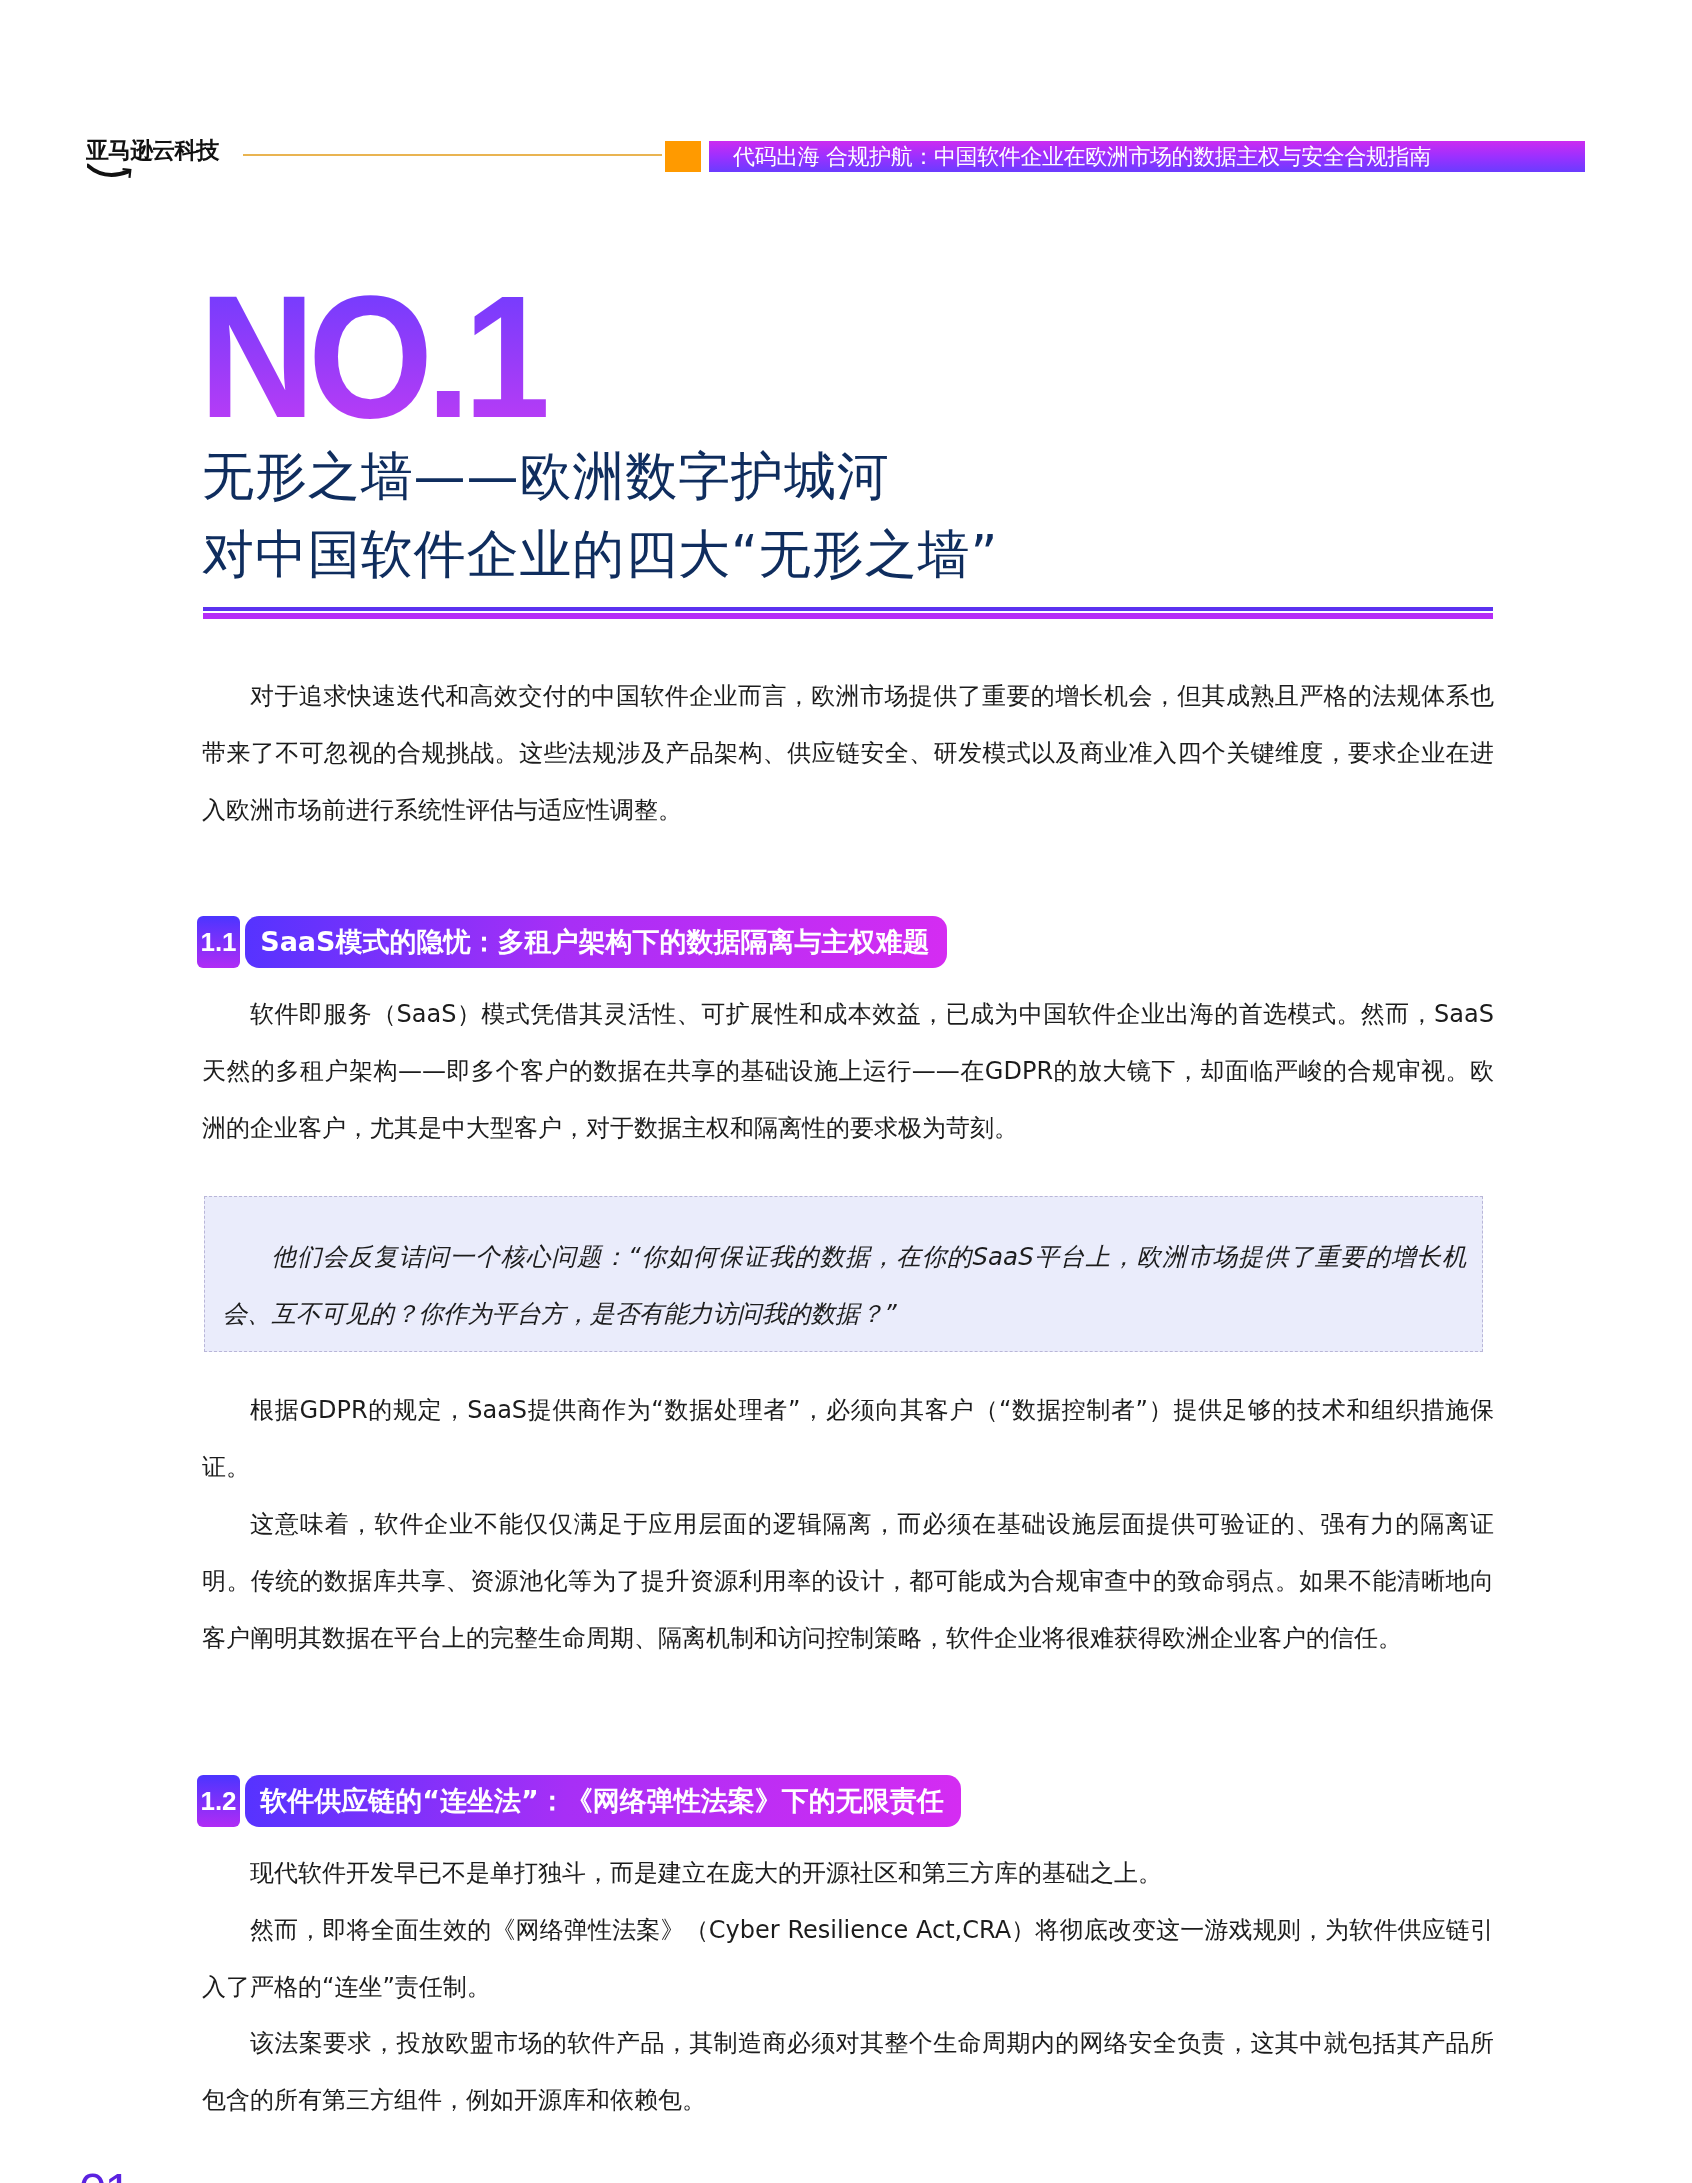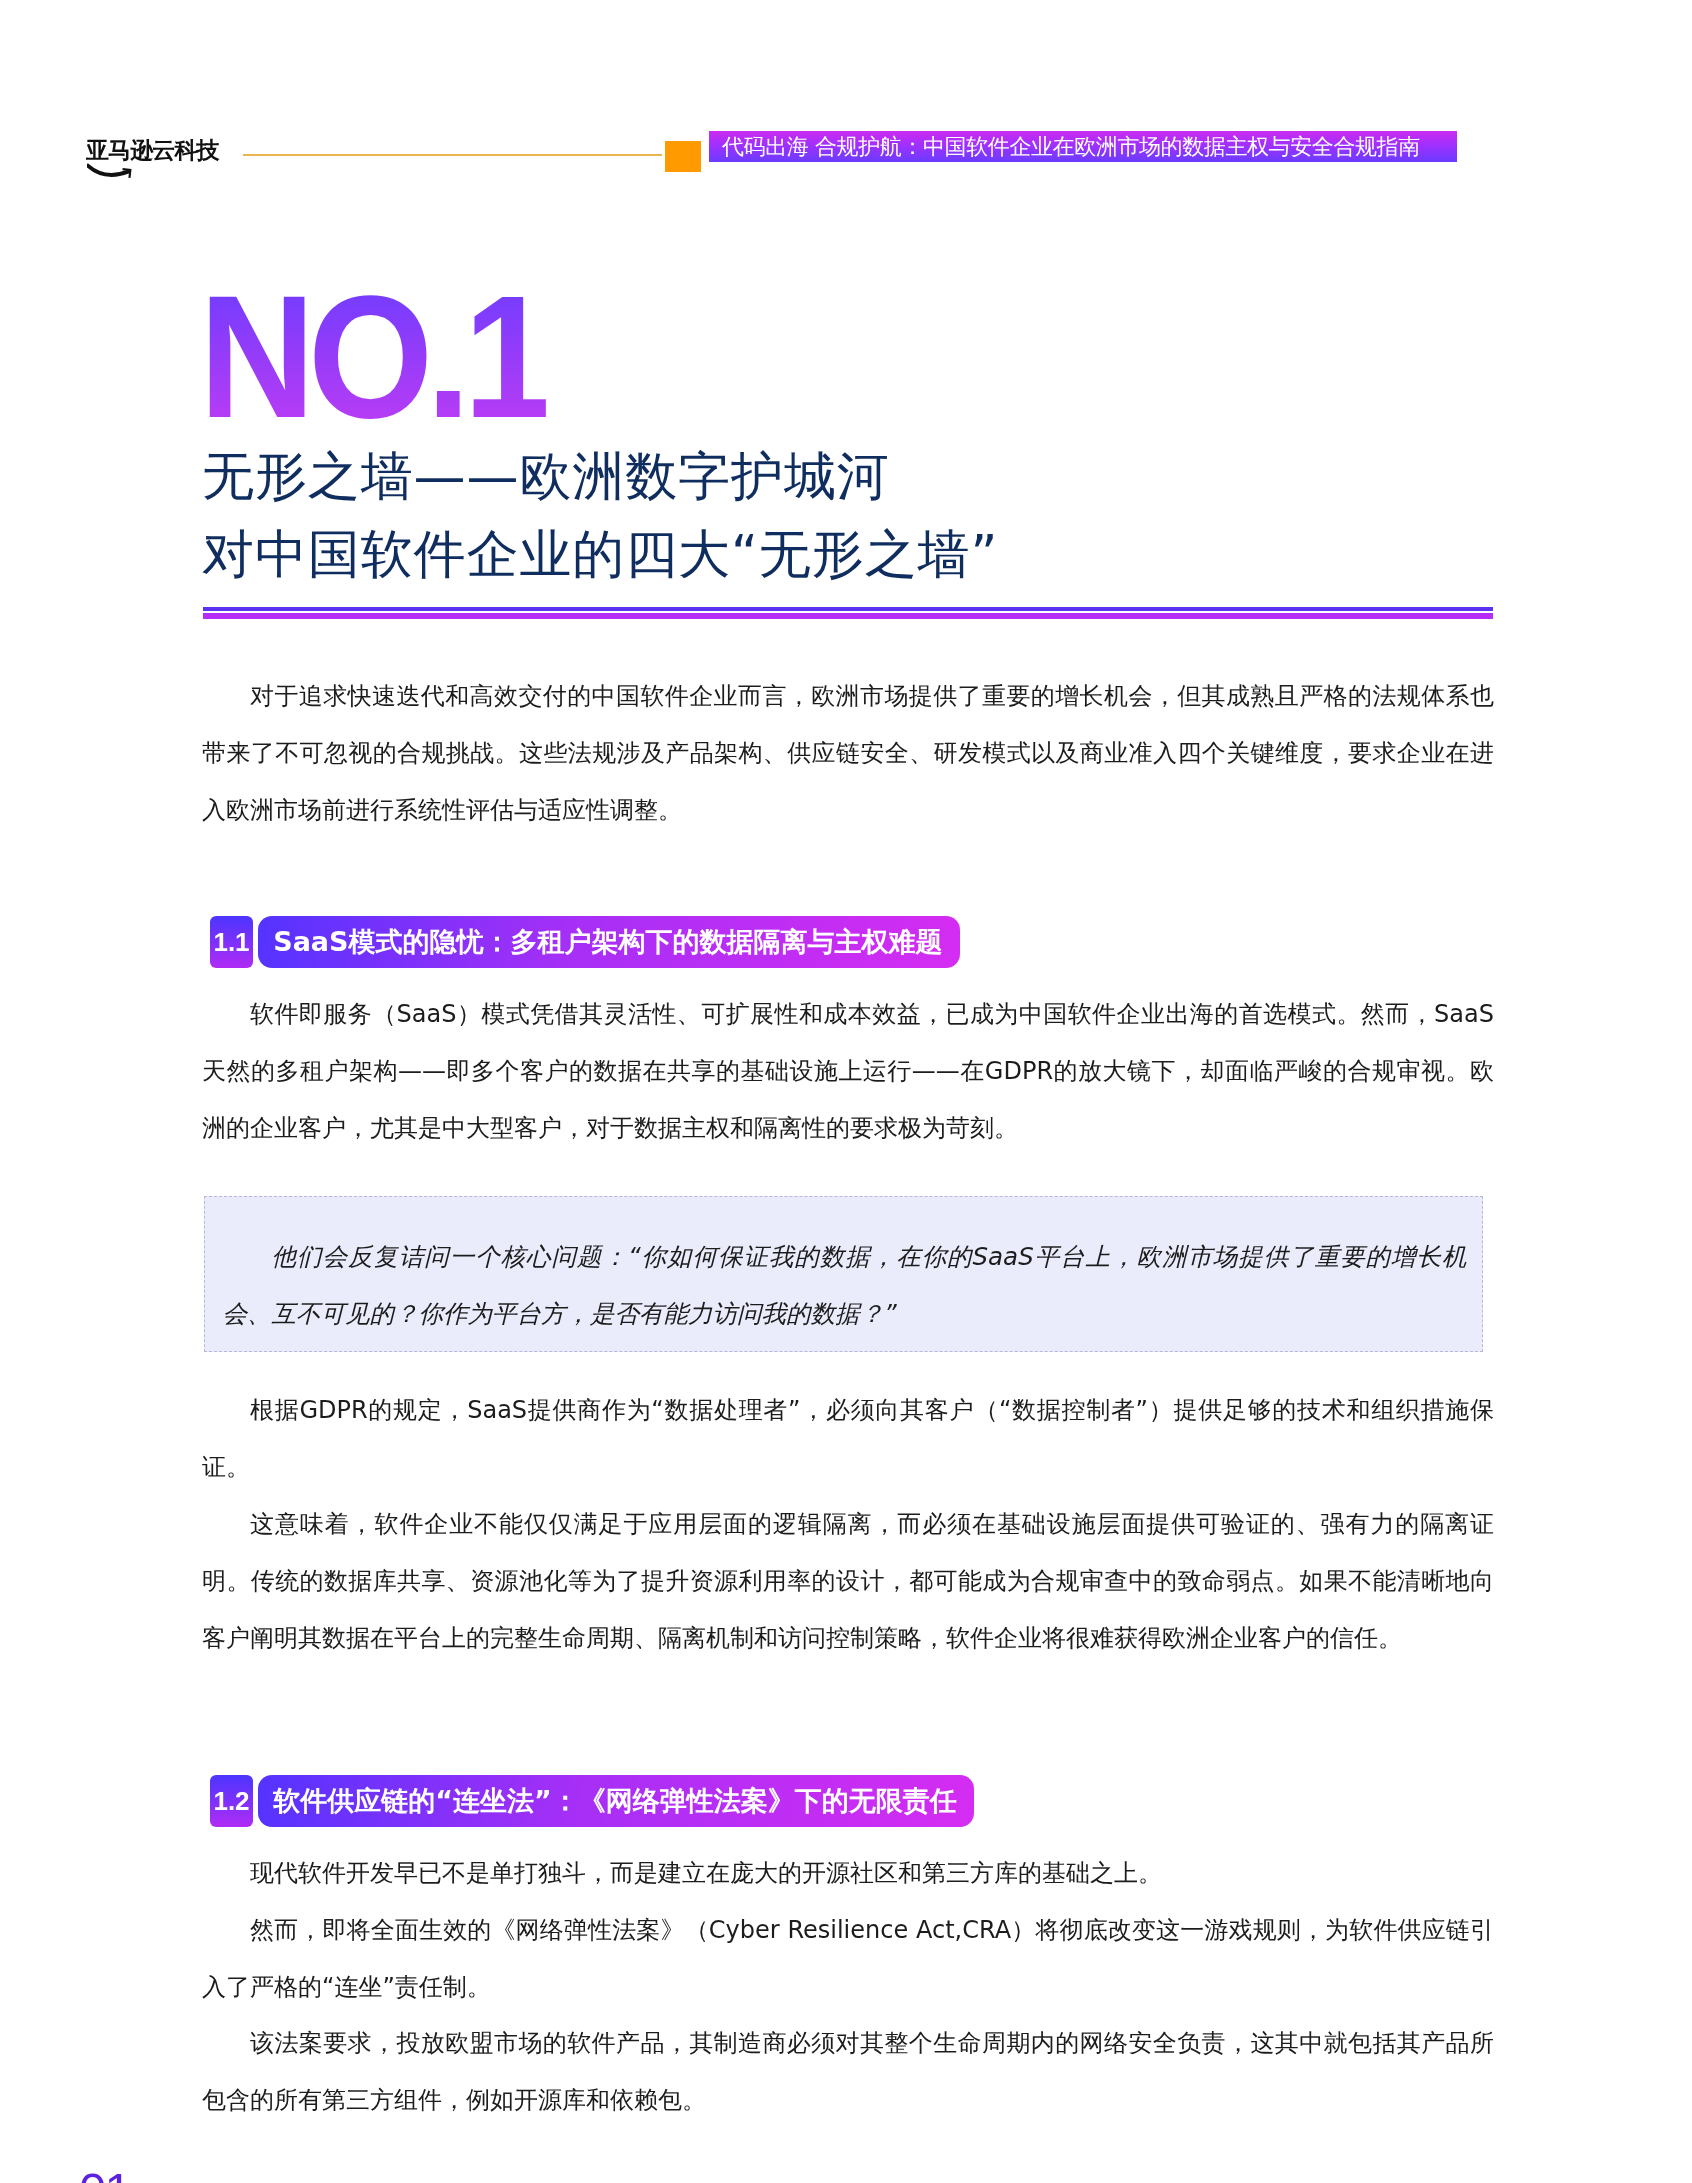--- a/index.html
+++ b/index.html
@@ -8,44 +8,44 @@
 
   
   .logo { position: absolute; left: 86px; top: 131px; width: 148px; height: 52px; text-align: center; }
   .logo-text { position: absolute; left: 0; top: 4.4px; font-size: 23px; font-weight: bold;
                letter-spacing: -0.9px; color: #111; white-space: nowrap; }
   .logo-smile { position: absolute; left: 0.9px; top: 31px; width: 52px; height: 22px; }
   .header-line { position: absolute; left: 243px; top: 154px; width: 419px; height: 2.2px;
                  background: #e9b451; }
   .header-square { position: absolute; left: 665px; top: 141px; width: 36px; height: 31px;
                    background: #ff9a00; }
-  .header-banner { position: absolute; left: 709px; top: 131px; width: 748px; height: 31px;
+  .header-banner { position: absolute; left: 709px; top: 141px; width: 876px; height: 31px;
                    background: linear-gradient(180deg, #cc2cf0 0%, #9c30ff 50%, #6a3cff 100%);
-                   display: flex; align-items: center; padding-left: 13px; box-sizing: border-box; }
+                   display: flex; align-items: center; padding-left: 24px; box-sizing: border-box; }
   .header-banner span { color: #ffffff; font-size: 22px; letter-spacing: -0.4px; white-space: nowrap; }
 
   
   .chapter-no { position: absolute; left: 199px; top: 269px; font-family: "Liberation Sans", sans-serif;
                 font-size: 175px; font-weight: bold; letter-spacing: -7.9px; line-height: 1;
                 background: linear-gradient(180deg, #6a3cff 0%, #9a3cf8 55%, #c23cf5 100%);
                 -webkit-background-clip: text; background-clip: text; color: transparent;
                 transform: scaleX(0.92); transform-origin: left top; }
   .title-line { position: absolute; left: 202px; font-size: 52px; font-weight: normal;
                 color: #0f2d5e; letter-spacing: 0.9px; white-space: nowrap; line-height: 1; }
   .title-1 { top: 450px; }
   .title-2 { top: 528px; }
   .rule-a { position: absolute; left: 203px; top: 607px; width: 1290px; height: 3.5px; background: #5b32f0; }
   .rule-b { position: absolute; left: 203px; top: 613px; width: 1290px; height: 5.7px; background: #b52cf7; }
 
   
   .para { position: absolute; left: 202px; width: 1292px; font-size: 24px; line-height: 57px;
           color: #1c1c1c; text-align: justify; text-indent: 2em; margin: 0; }
 
   
-  .sec { position: absolute; left: 210px; height: 52px; display: flex; align-items: stretch; }
+  .sec { position: absolute; left: 197px; height: 52px; display: flex; align-items: stretch; }
   .sec-num { width: 43px; border-radius: 6.1px; margin-right: 5.2px;
              background: linear-gradient(180deg, #4b35ff 0%, #b02cf5 100%);
              color: #fff; font-weight: bold; font-size: 26px; display: flex; align-items: center;
              justify-content: center; font-family: "Liberation Sans", sans-serif; }
   .sec-title { border-radius: 14px; background: linear-gradient(100deg, #5533ff 0%, #a72ff6 45%, #d52cf2 100%);
                color: #fff; font-weight: bold; font-size: 27px; display: flex; align-items: center;
                padding: 0 17.5px 0 15px; white-space: nowrap; }
 
   
   .quote { position: absolute; left: 204px; top: 1196px; width: 1279px; height: 156px;

